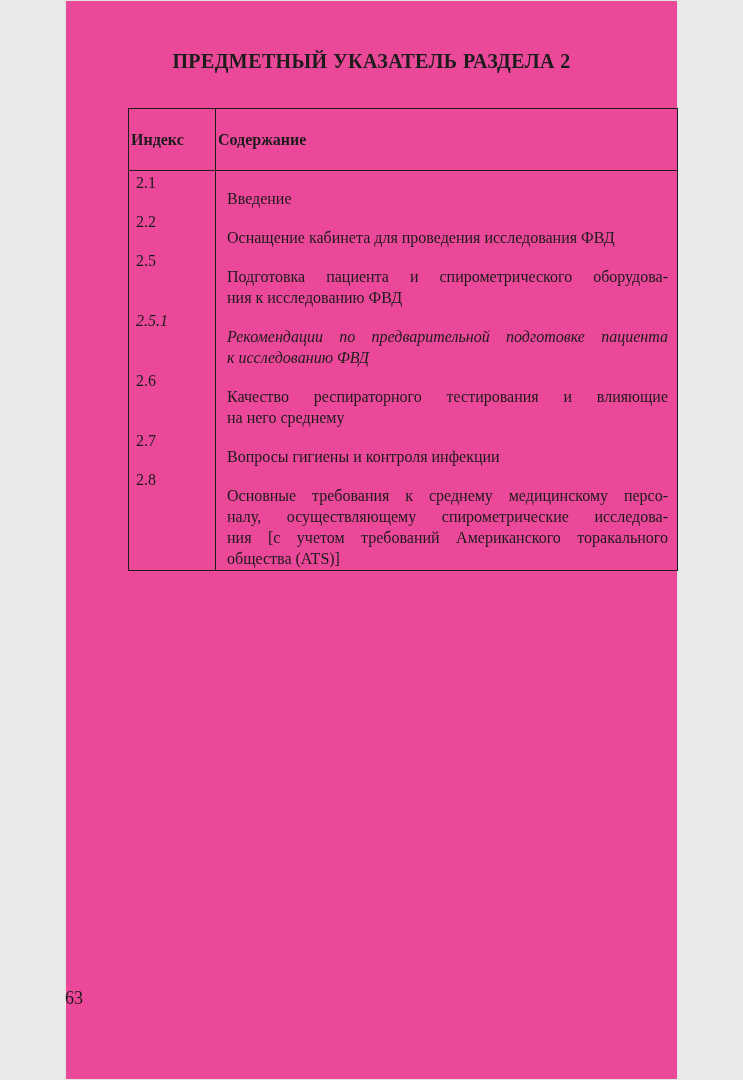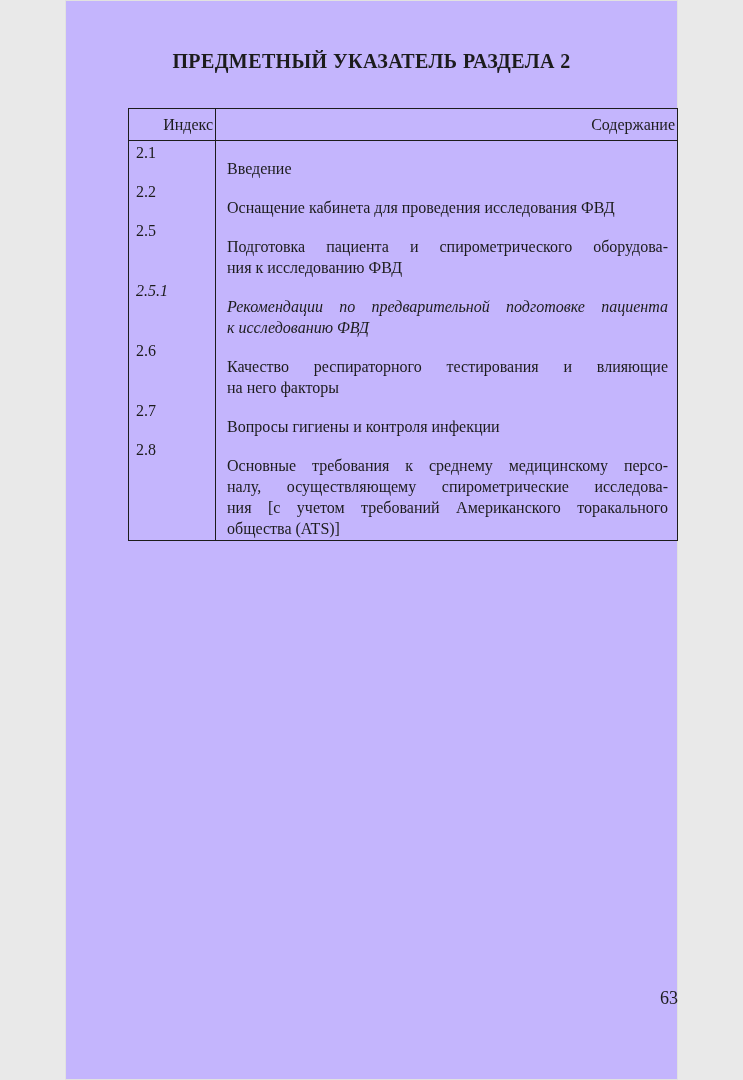--- a/index.html
+++ b/index.html
@@ -5,21 +5,21 @@
   html, body {
     margin: 0;
     padding: 0;
     background: #e9e9e9;
   }
   .sheet {
     position: relative;
     width: 613px;
     height: 1080px;
     margin: 0 auto;
-    background: #c4b5fd;
+    background: #ec4899;
     box-shadow: inset 0 0 0 1px #e2e2e0;
     color: #1c1c1c;
     font-family: "Liberation Serif", "DejaVu Serif", serif;
     overflow: hidden;
   }
   .page-title {
     position: absolute;
     top: 50px;
     left: 0;
     width: 100%;
@@ -45,24 +45,24 @@
   }
   
   table.index-table td {
     border-top: none;
     border-bottom: none;
   }
   table.index-table tbody tr:last-child td {
     border-bottom: 1.5px solid #1c1c1c;
   }
   th {
-    font-weight: normal;
-    text-align: right;
+    font-weight: bold;
+    text-align: left;
     height: 29px;
-    padding: 1px 2px;
+    padding: 16px 2px;
     vertical-align: middle;
   }
   td {
     padding: 0;
     vertical-align: top;
   }
   td.col-index {
     padding: 1px 2px 1px 7px;
     text-align: left;
   }
@@ -85,21 +85,21 @@
   }
   .line:last-child {
     text-align: left;
     text-align-last: left;
   }
   .page-footer {
     position: absolute;
     top: 988px;
     left: 0;
     width: 100%;
-    text-align: right;
+    text-align: left;
     font-size: 18px;
   }
 </style>
 </head>
 <body>
 
 <div class="sheet">
 
   <div class="page-title">ПРЕДМЕТНЫЙ УКАЗАТЕЛЬ РАЗДЕЛА 2</div>
 
@@ -146,21 +146,21 @@
             <td class="col-content italic">
               <div class="line">Рекомендации по предварительной подготовке пациента</div>
               <div class="line">к исследованию ФВД</div>
             </td>
             <td class="col-page">66</td>
           </tr>
           <tr>
             <td class="col-index">2.6</td>
             <td class="col-content">
               <div class="line">Качество респираторного тестирования и влияющие</div>
-              <div class="line">на него факторы</div>
+              <div class="line">на него среднему</div>
             </td>
             <td class="col-page">85</td>
           </tr>
           <tr>
             <td class="col-index">2.7</td>
             <td class="col-content">
               <div class="line">Вопросы гигиены и контроля инфекции</div>
             </td>
             <td class="col-page">71</td>
           </tr>

